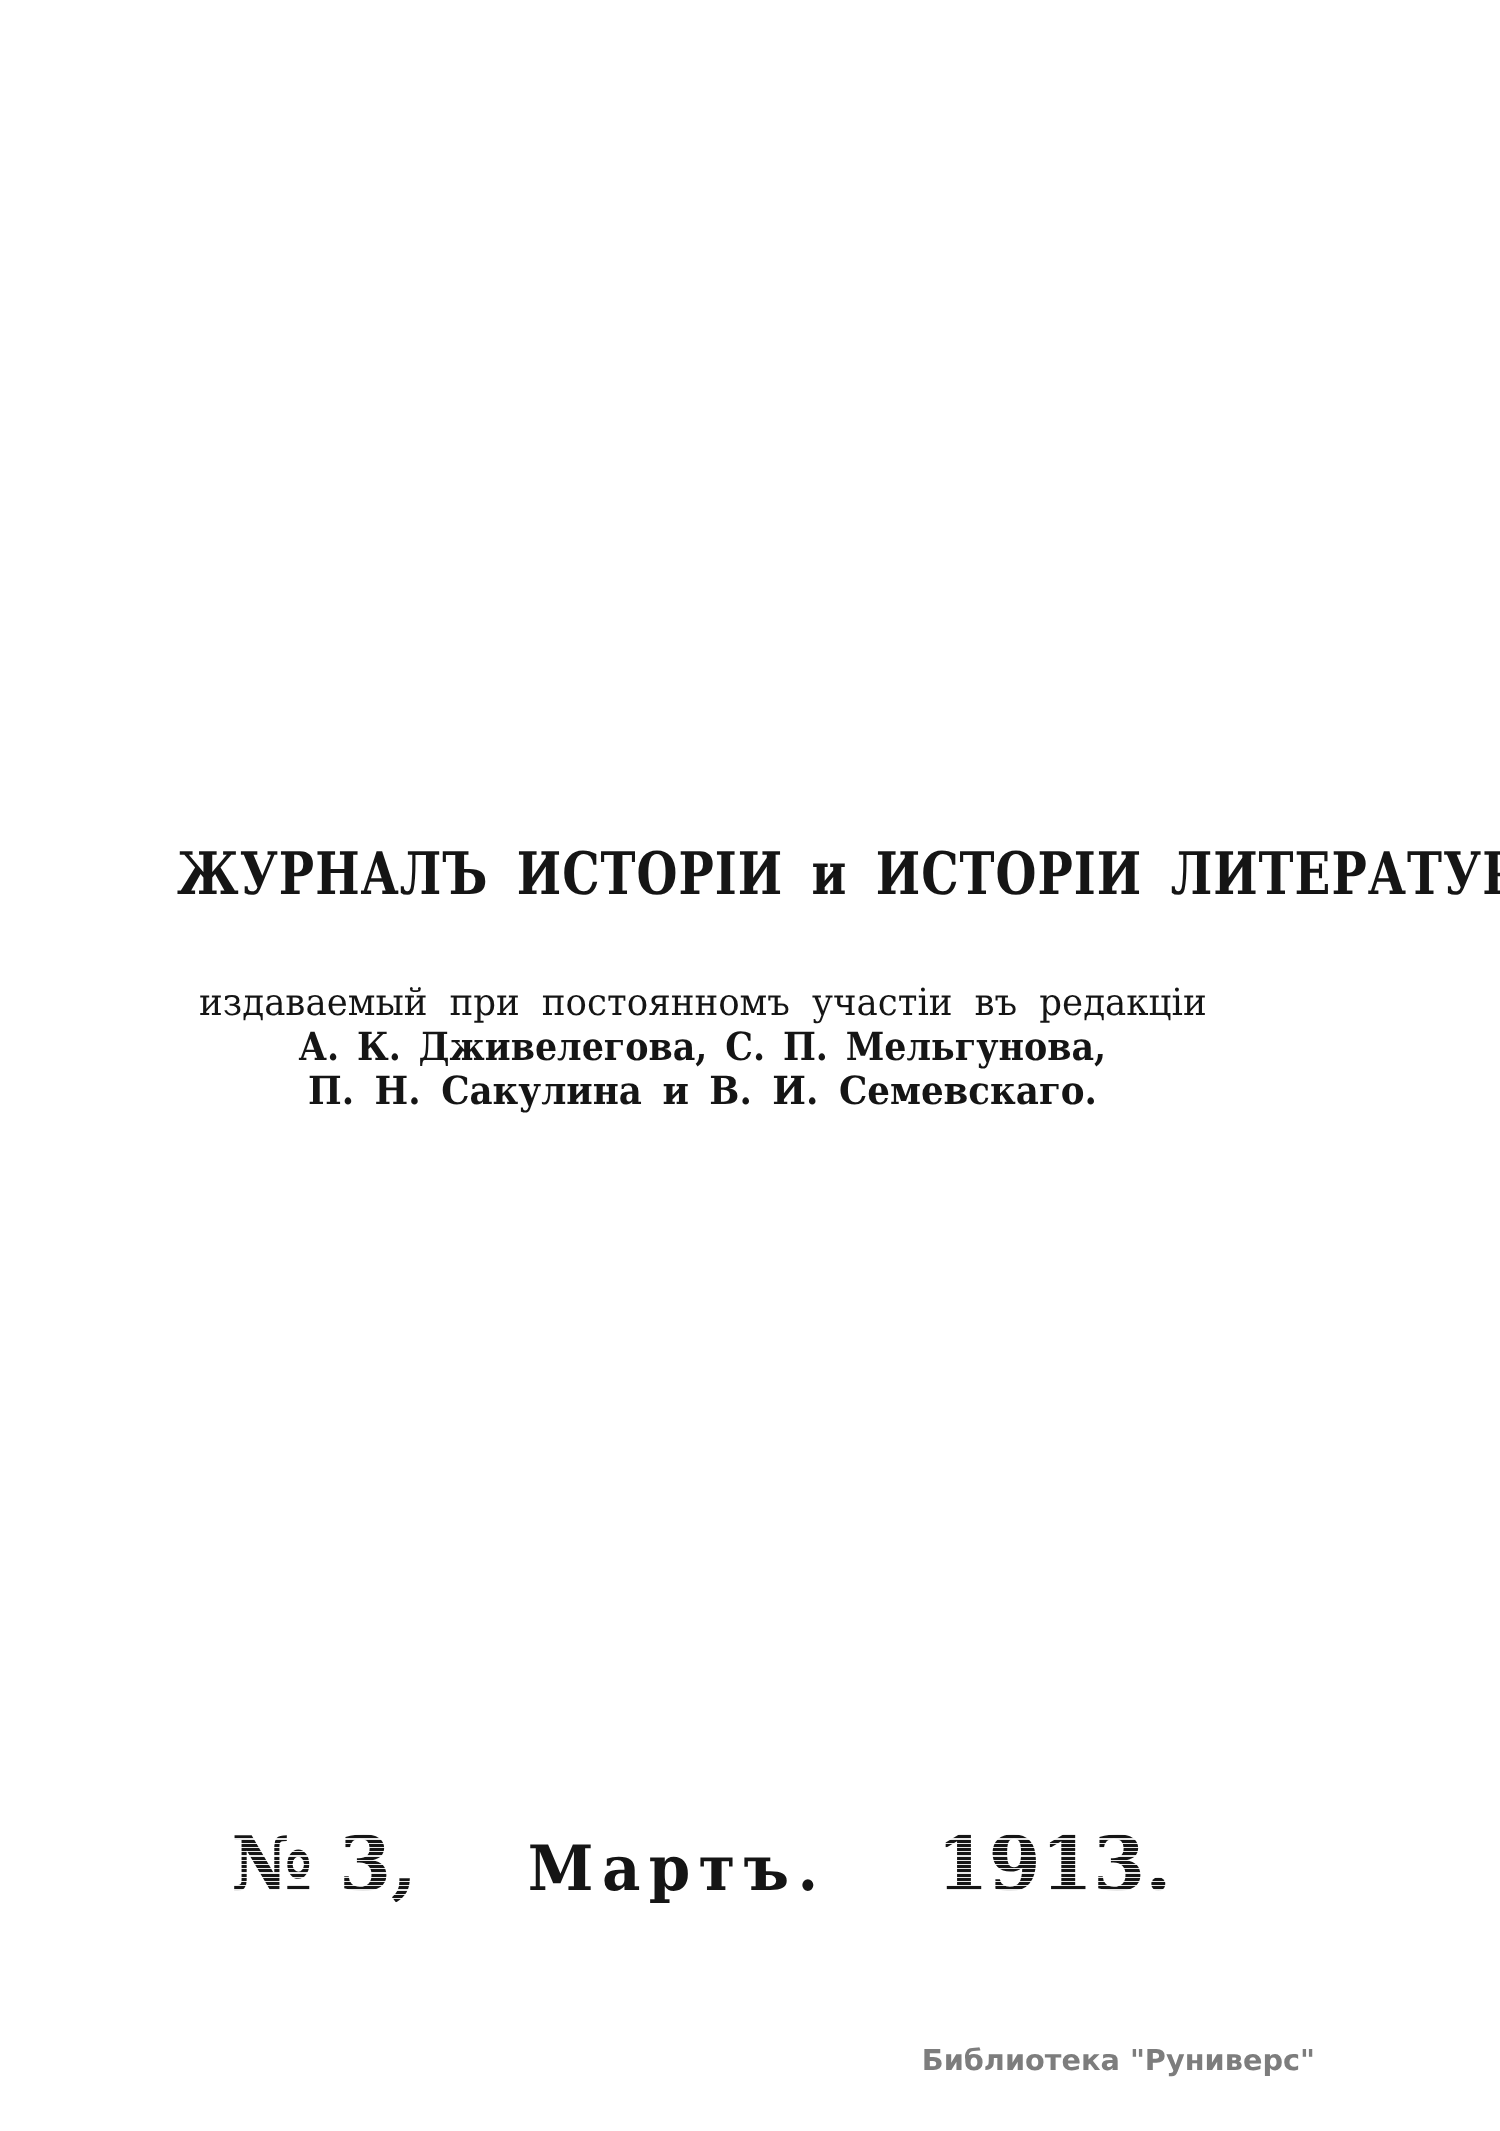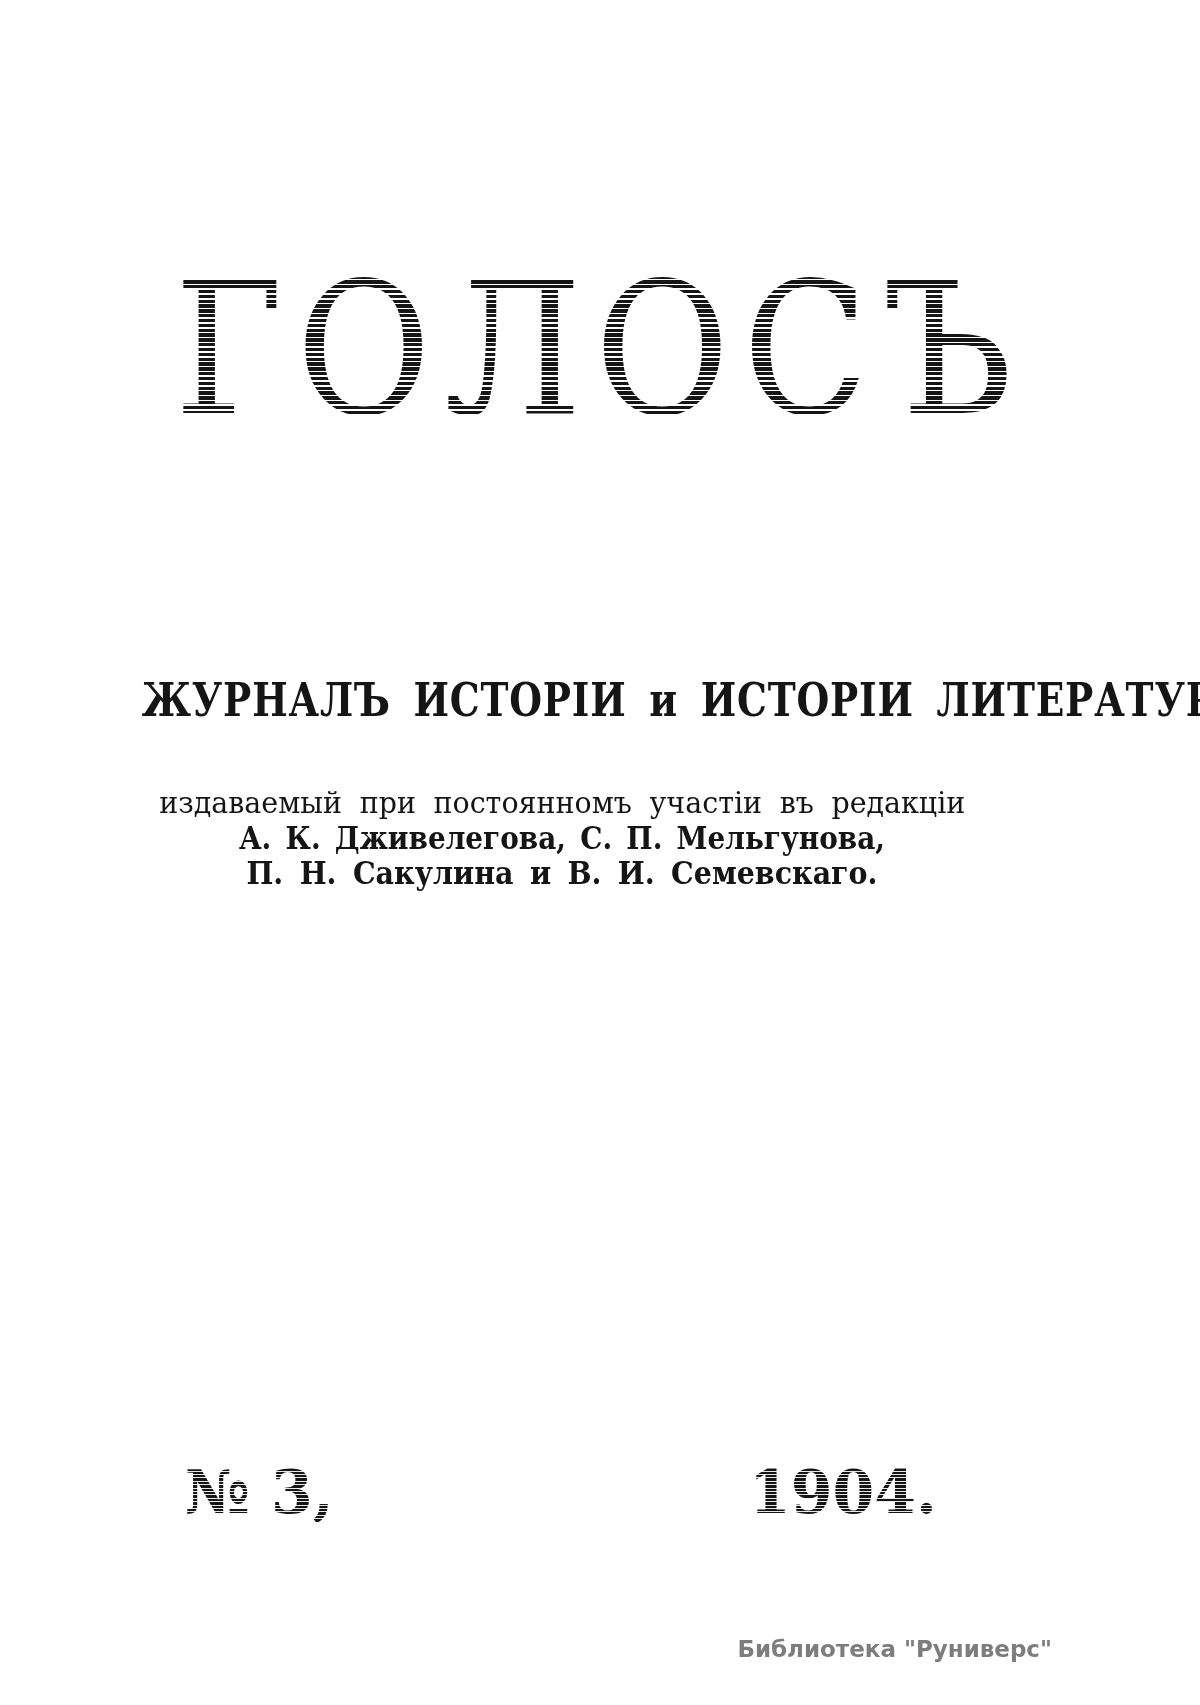--- a/index.html
+++ b/index.html
@@ -69,23 +69,20 @@
     font-family:"DejaVu Sans","Liberation Sans",sans-serif;
     font-weight:bold;font-size:23px;color:var(--wm);
     white-space:nowrap;line-height:1;
   }
 </style>
 </head>
 <body>
 
 <div class="page">
 
-  <div class="cline" id="title1">
-    <span class="tt hatch">ГОЛОСЪ</span>
-  </div>
 
 
   <div class="cline" id="subtitle">
     <span class="tt">ЖУРНАЛЪ ИСТОРІИ и ИСТОРІИ ЛИТЕРАТУРЫ,</span>
   </div>
 
   <div class="cline editors-line" id="ed-intro">
     <span class="tt">издаваемый при постоянномъ участіи въ редакціи</span>
   </div>
 
@@ -94,20 +91,23 @@
   </div>
 
   <div class="cline editors-line" id="ed-names2">
     <span class="tt">П. Н. Сакулина и В. И. Семевскаго.</span>
   </div>
 
   <div class="issue-row">
     <span class="issue-number">
       <span class="tt hatch-fine">№ 3,</span>
     </span>
+    <span class="issue-month">
+      <span class="tt">Мартъ.</span>
+    </span>
     <span class="issue-year">
-      <span class="tt hatch-fine">1904.</span>
+      <span class="tt hatch-fine">1913.</span>
     </span>
   </div>
 
   <div class="watermark">Библиотека "Руниверс"</div>
 
 </div>
 
 </body></html>

